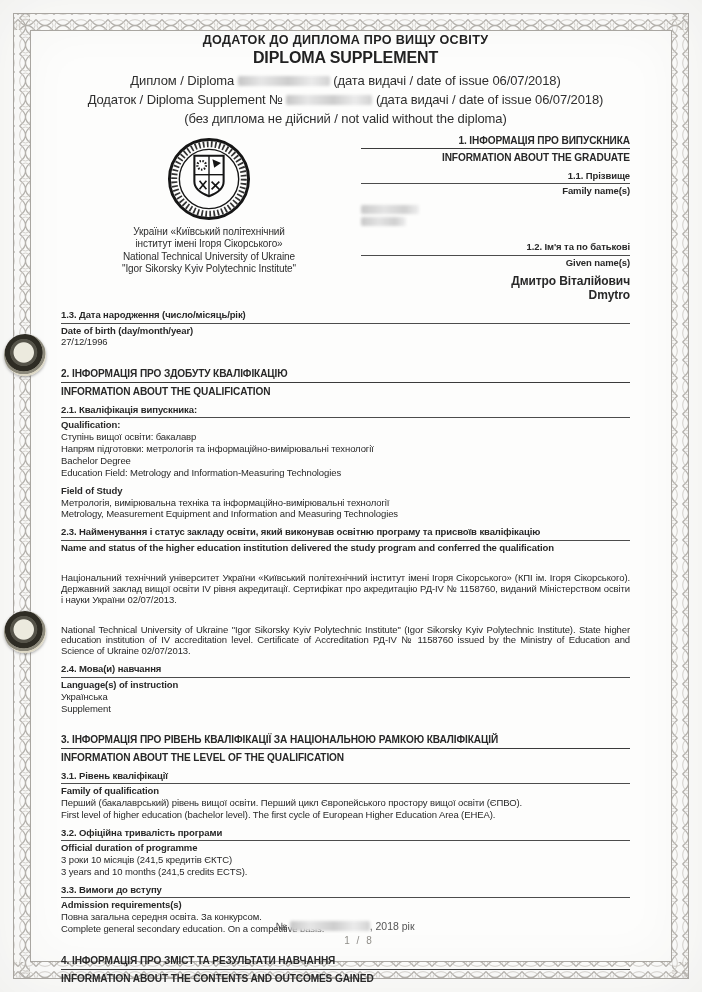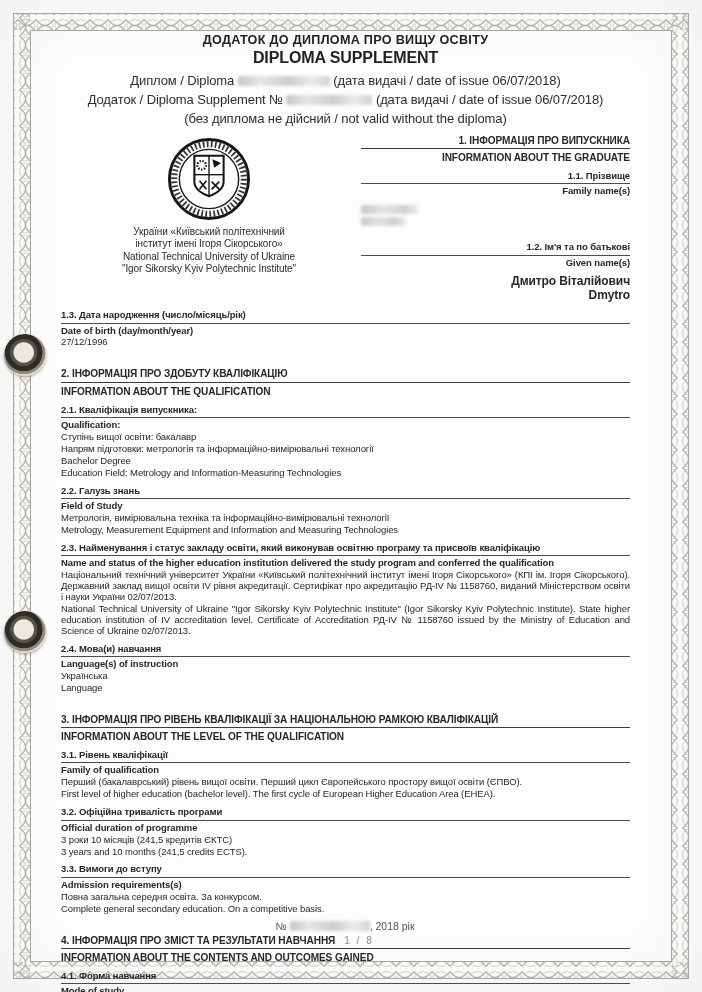--- a/index.html
+++ b/index.html
@@ -43,21 +43,21 @@
   .sec { margin-top:20px; }
   .sec-uk { font-weight:bold; font-size:10.1px; border-bottom:1.6px solid #3b3b3b; padding-bottom:2px; }
   .sec-en { font-weight:bold; font-size:10.1px; margin-top:3px; }
   .sub { margin-top:7px; }
   .sub.mt-lg { margin-top:16px; }
   .lbl-uk { font-weight:bold; border-bottom:1px solid #4c4c4c; padding-bottom:1.5px; }
   .lbl-en { font-weight:bold; margin-top:2px; }
   .val { margin-top:1px; }
   .val-b { font-weight:bold; font-size:12px; margin-top:1px;margin-left:19px; }
   .val-b.mt { margin-top:6px; }
-  .par { text-align:justify; margin-top:1px; }
+  .par { text-align:justify; margin-top:19px; }
   .redact-name { margin-top:8px; margin-bottom:2px; }
 
   .footer { position:absolute; left:0; right:12px; top:920px; text-align:center;
     color:#555; font-size:10.5px; }
   .fpage { margin-top:3px; color:#8f8d88; font-size:10px; letter-spacing:2px;margin-left:28px; }
 </style>
 </head>
 <body>
 
 <div class="page">
@@ -156,38 +156,37 @@
     <div class="sub">
       <div class="lbl-uk">2.1. Кваліфікація випускника:</div>
       <div class="lbl-en">Qualification:</div>
       <div class="val">Ступінь вищої освіти: бакалавр</div>
       <div class="val">Напрям підготовки: метрологія та інформаційно-вимірювальні технології</div>
       <div class="val">Bachelor Degree</div>
       <div class="val">Education Field: Metrology and Information-Measuring Technologies</div>
     </div>
 
     <div class="sub">
-      <div class="lbl-uk">2.2. Галузь знань</div>
       <div class="lbl-en">Field of Study</div>
       <div class="val">Метрологія, вимірювальна техніка та інформаційно-вимірювальні технології</div>
       <div class="val">Metrology, Measurement Equipment and Information and Measuring Technologies</div>
     </div>
 
     <div class="sub">
       <div class="lbl-uk">2.3. Найменування і статус закладу освіти, який виконував освітню програму та присвоїв кваліфікацію</div>
       <div class="lbl-en">Name and status of the higher education institution delivered the study program and conferred the qualification</div>
       <div class="val par">Національний технічний університет України «Київський політехнічний інститут імені Ігоря Сікорського» (КПІ ім. Ігоря Сікорського). Державний заклад вищої освіти IV рівня акредитації. Сертифікат про акредитацію РД-IV № 1158760, виданий Міністерством освіти і науки України 02/07/2013.</div>
       <div class="val par">National Technical University of Ukraine "Igor Sikorsky Kyiv Polytechnic Institute" (Igor Sikorsky Kyiv Polytechnic Institute). State higher education institution of IV accreditation level. Certificate of Accreditation РД-IV № 1158760 issued by the Ministry of Education and Science of Ukraine 02/07/2013.</div>
     </div>
 
     <div class="sub">
       <div class="lbl-uk">2.4. Мова(и) навчання</div>
       <div class="lbl-en">Language(s) of instruction</div>
       <div class="val">Українська</div>
-      <div class="val">Language</div>
+      <div class="val">Supplement</div>
     </div>
 
     <div class="sec">
       <div class="sec-uk">3. ІНФОРМАЦІЯ ПРО РІВЕНЬ КВАЛІФІКАЦІЇ ЗА НАЦІОНАЛЬНОЮ РАМКОЮ КВАЛІФІКАЦІЙ</div>
       <div class="sec-en">INFORMATION ABOUT THE LEVEL OF THE QUALIFICATION</div>
     </div>
 
     <div class="sub">
       <div class="lbl-uk">3.1. Рівень кваліфікації</div>
       <div class="lbl-en">Family of qualification</div>

